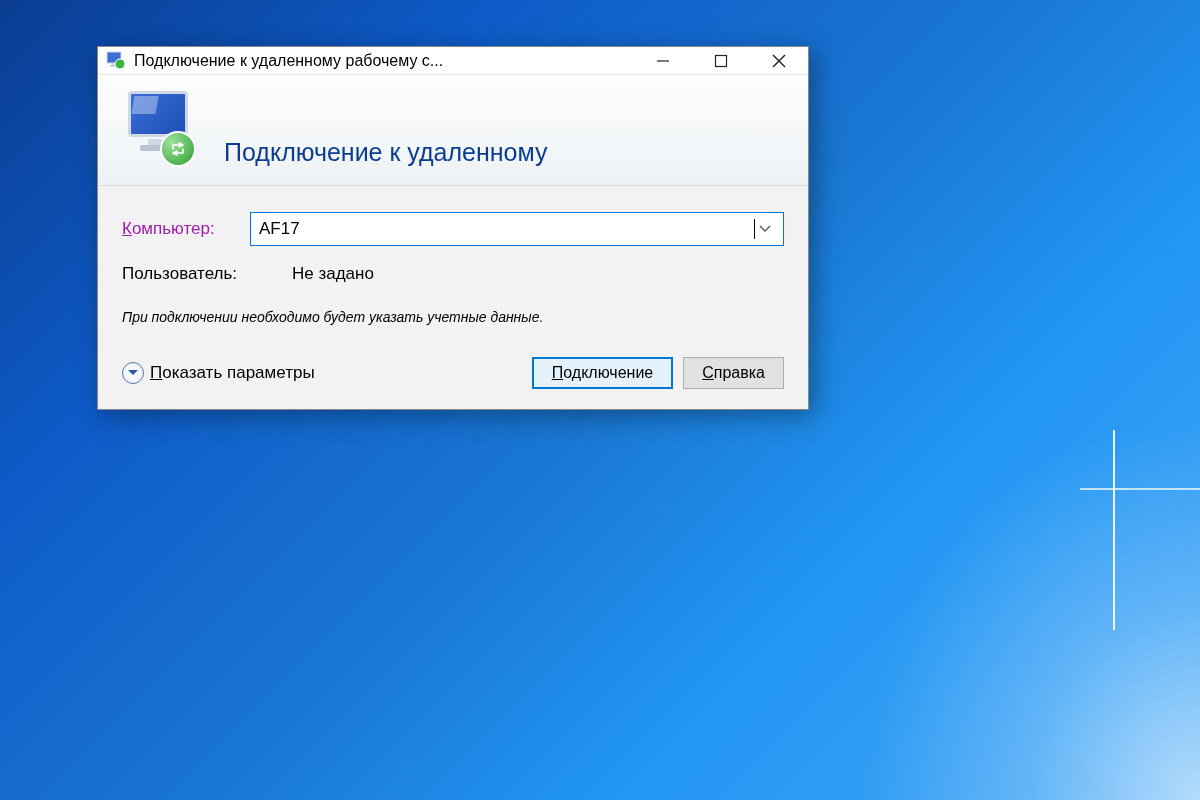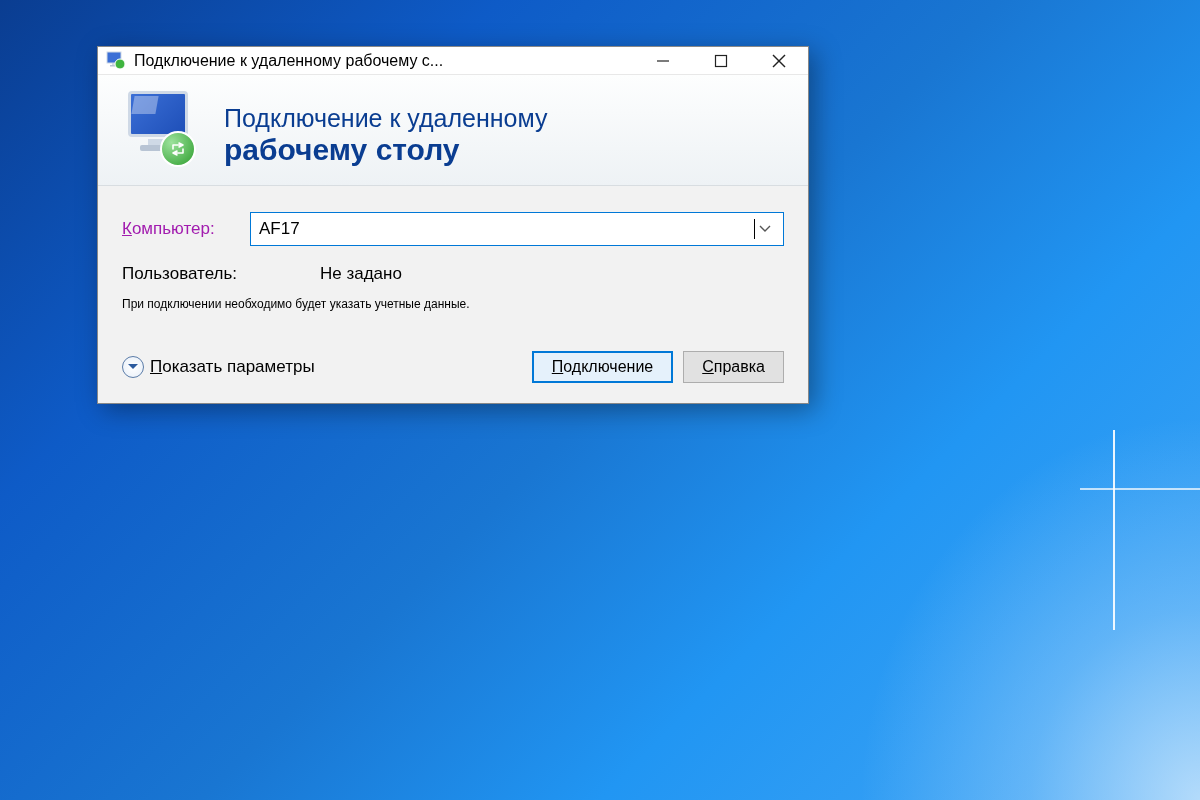--- a/index.html
+++ b/index.html
@@ -184,30 +184,30 @@
     width: 1px;
     height: 20px;
     background: #000;
     margin-left: -2px;
   }
 
   .user-row {
     display: flex;
     font-size: 17px;
     color: #000;
-    margin-bottom: 12px;
-    gap: 28px;
+    margin-bottom: 24px;
   }
   .user-label { width: 170px; }
   .info-text {
-    font-size: 12px;
+    font-size: 14px;
     color: #000;
     line-height: 1.35;
-    margin-bottom: 39px;
+    margin-bottom: 30px;
     max-width: 520px;
+    font-style: italic;
   }
 
   .footer-row {
     display: flex;
     align-items: center;
   }
   .expand-link {
     display: flex;
     align-items: center;
     gap: 6px;
@@ -286,21 +286,20 @@
       <div class="rdp-stand"></div>
       <div class="rdp-base"></div>
       <div class="rdp-badge">
         <svg width="18" height="18" viewBox="0 0 18 18">
             <path d="M4 9 L4 5 L12 5 M10 3 L14 5 L10 7 M14 9 L14 13 L6 13 M8 11 L4 13 L8 15" stroke="#fff" stroke-width="1.6" fill="none" stroke-linecap="round" stroke-linejoin="round"></path>
           </svg>
       </div>
     </div>
     <div class="header-text">
       <div class="header-line1">Подключение к удаленному</div>
-      <div class="header-line2">рабочему столу</div>
     </div>
   </div>
 
   <div class="body-area">
 
     <div class="field-row">
       <label class="field-label underline-first">Компьютер:</label>
       <div class="combo">
         <input class="combo-input" type="text" value="AF17" style="">
         <span class="text-cursor"></span>

